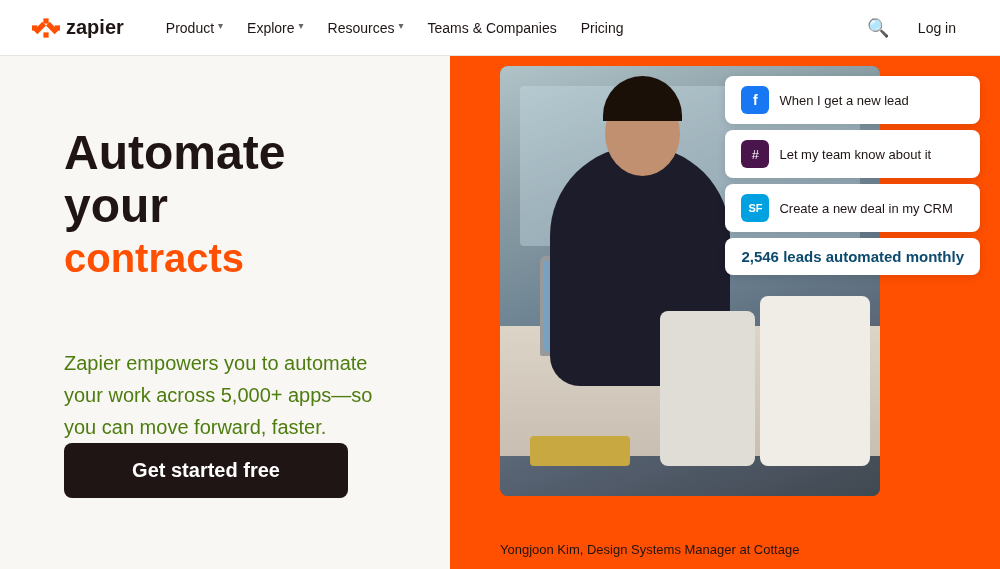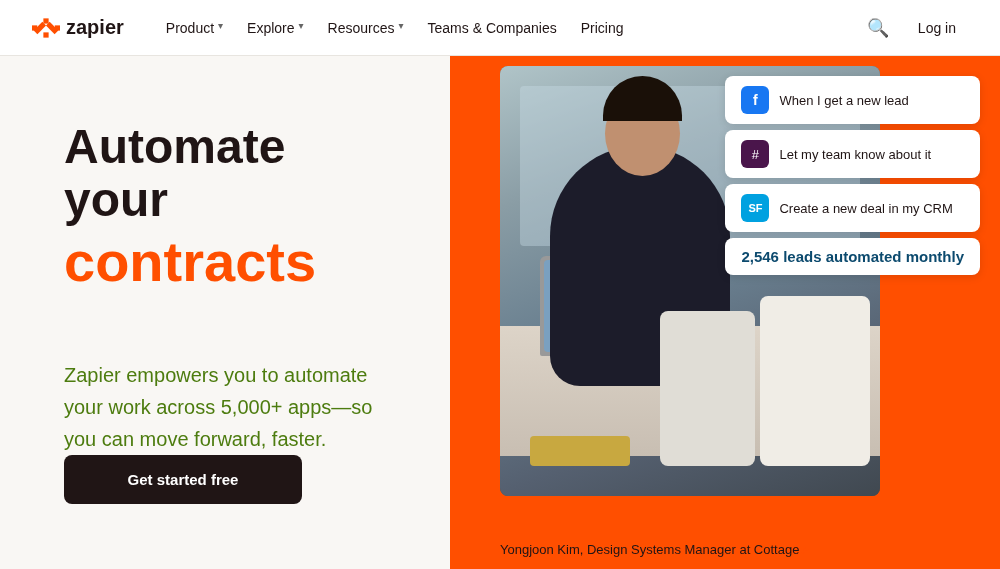--- a/index.html
+++ b/index.html
@@ -35,30 +35,30 @@
     .main-layout {
       display: flex; height: calc(569px - 56px);
     }
     .left-panel {
       width: 450px; flex-shrink: 0;
       background: #f9f7f4;
       display: flex; flex-direction: column; justify-content: center;
       padding: 48px 48px 48px 64px;
     }
     .hero-heading { font-size: 48px; font-weight: 700; color: #201515; line-height: 1.1; margin-bottom: 4px; }
-    .hero-heading-accent { font-size: 56px; font-weight: 800; color: #ff4f00; line-height: 1.1; margin-bottom: 3px; }
+    .hero-heading-accent { font-size: 40px; font-weight: 800; color: #ff4f00; line-height: 1.1; margin-bottom: 3px; }
     .hero-description {
       font-size: 20px; color: #4d7c0f; line-height: 1.6;
       margin-top: 64px; max-width: 320px;
     }
     .cta-btn {
       display: inline-block; background: #201515; color: #fff;
-      font-size: 15px; font-weight: 600; padding: 16px 32px;
+      font-size: 20px; font-weight: 600; padding: 16px 32px;
       border-radius: 8px; border: none; cursor: pointer;
-      text-align: center; width: 238px;
+      text-align: center; width: 284px;
     }
 
     
     .right-panel {
       flex: 1;
       background: #ff4f00;
       position: relative;
       overflow: hidden;
     }
     .hero-image-container {

